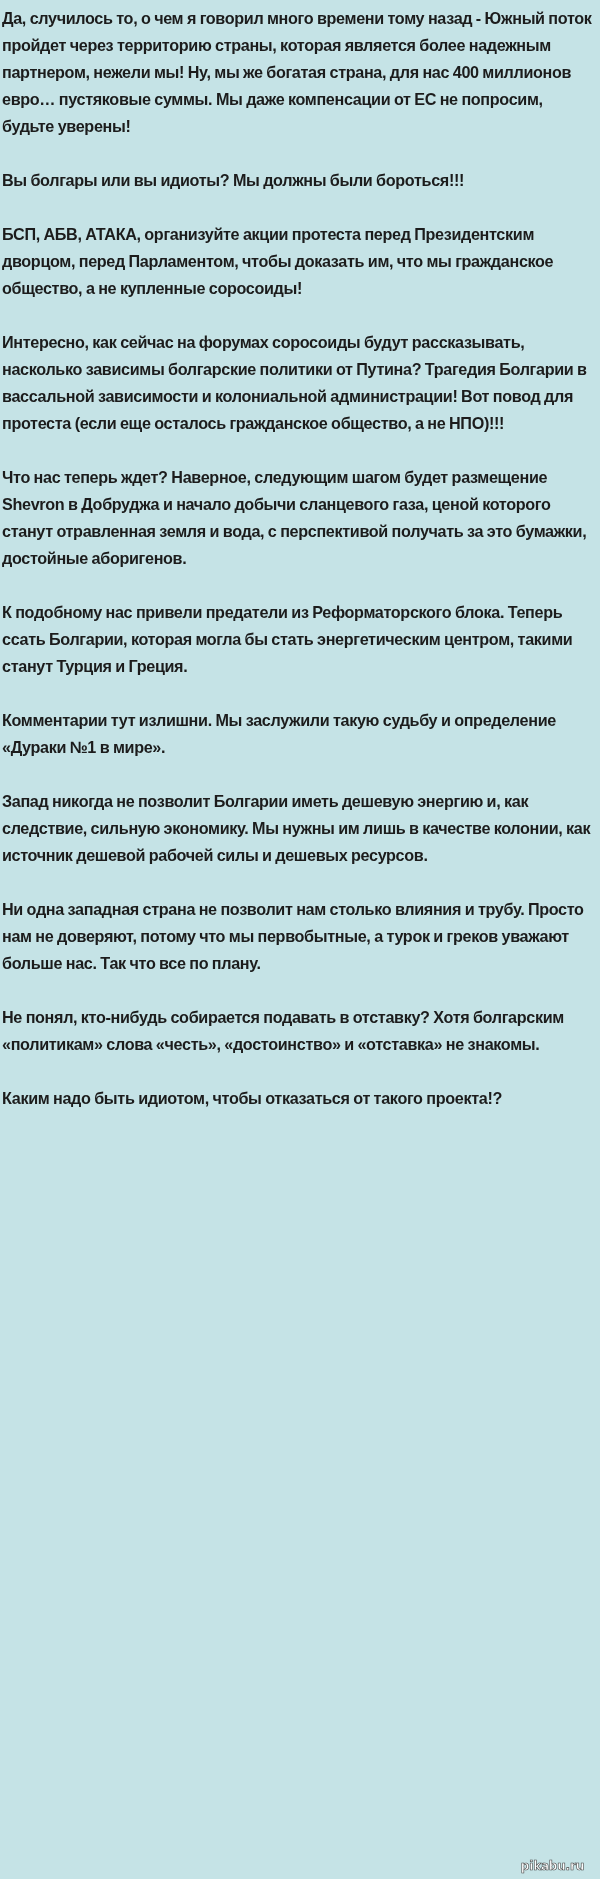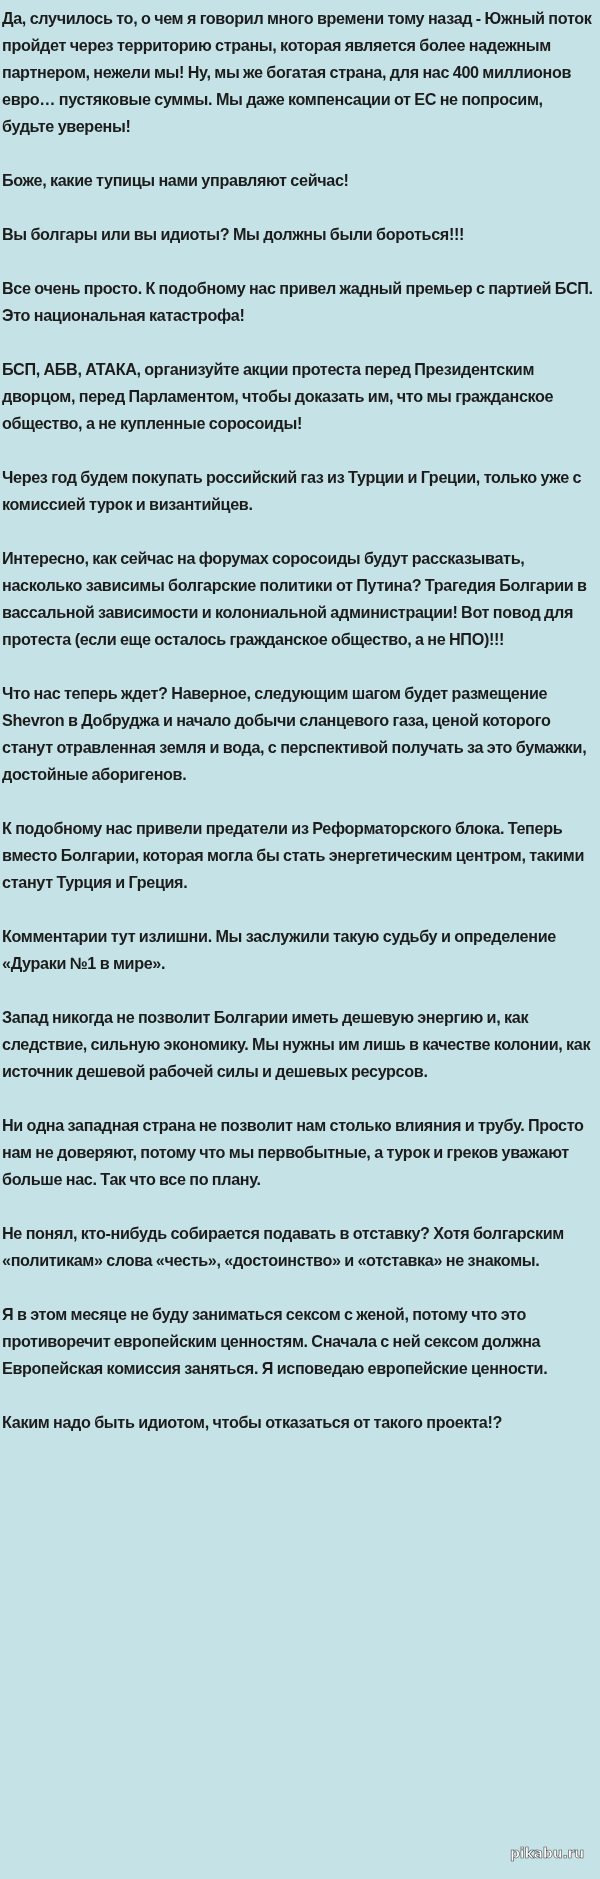--- a/index.html
+++ b/index.html
@@ -28,44 +28,40 @@
     }
     .doc p {
       margin: 0 0 27px 0;
     }
     .doc p:last-child {
       margin-bottom: 0;
     }
     .watermark {
       position: absolute;
       right: 16px;
-      bottom: 18px;
+      bottom: 6px;
       font-family: "DejaVu Sans", sans-serif;
-      font-size: 14px;
+      font-size: 12px;
       font-weight: bold;
       color: #ffffff;
       -webkit-text-stroke: 0.6px #444;
       letter-spacing: -0.2px;
     }
   </style>
 </head>
 <body>
 
 <div class="doc">
   <p>Да, случилось то, о чем я говорил много времени тому назад - Южный поток пройдет через территорию страны, которая является более надежным партнером, нежели мы! Ну, мы же богатая страна, для нас 400 миллионов евро… пустяковые суммы. Мы даже компенсации от ЕС не попросим, будьте уверены!</p>
-  <p>Боже, какие тупицы нами управляют сейчас!</p>
   <p>Вы болгары или вы идиоты? Мы должны были бороться!!!</p>
-  <p>Все очень просто. К подобному нас привел жадный премьер с партией БСП. Это национальная катастрофа!</p>
   <p>БСП, АБВ, АТАКА, организуйте акции протеста перед Президентским дворцом, перед Парламентом, чтобы доказать им, что мы гражданское общество, а не купленные соросоиды!</p>
-  <p>Через год будем покупать российский газ из Турции и Греции, только уже с комиссией турок и византийцев.</p>
   <p>Интересно, как сейчас на форумах соросоиды будут рассказывать, насколько зависимы болгарские политики от Путина? Трагедия Болгарии в вассальной зависимости и колониальной администрации! Вот повод для протеста (если еще осталось гражданское общество, а не НПО)!!!</p>
   <p>Что нас теперь ждет? Наверное, следующим шагом будет размещение Shevron в Добруджа и начало добычи сланцевого газа, ценой которого станут отравленная земля и вода, с перспективой получать за это бумажки, достойные аборигенов.</p>
-  <p>К подобному нас привели предатели из Реформаторского блока. Теперь вместо Болгарии, которая могла бы стать энергетическим центром, такими станут Турция и Греция.</p>
+  <p>К подобному нас привели предатели из Реформаторского блока. Теперь ссать Болгарии, которая могла бы стать энергетическим центром, такими станут Турция и Греция.</p>
   <p>Комментарии тут излишни. Мы заслужили такую судьбу и определение «Дураки №1 в мире».</p>
   <p>Запад никогда не позволит Болгарии иметь дешевую энергию и, как следствие, сильную экономику. Мы нужны им лишь в качестве колонии, как источник дешевой рабочей силы и дешевых ресурсов.</p>
   <p>Ни одна западная страна не позволит нам столько влияния и трубу. Просто нам не доверяют, потому что мы первобытные, а турок и греков уважают больше нас. Так что все по плану.</p>
   <p>Не понял, кто-нибудь собирается подавать в отставку? Хотя болгарским «политикам» слова «честь», «достоинство» и «отставка» не знакомы.</p>
-  <p>Я в этом месяце не буду заниматься сексом с женой, потому что это противоречит европейским ценностям. Сначала с ней сексом должна Европейская комиссия заняться. Я исповедаю европейские ценности.</p>
   <p>Каким надо быть идиотом, чтобы отказаться от такого проекта!?</p>
 
 </div>
 
 <div class="watermark">pikabu.ru</div>
 
 </body></html>

